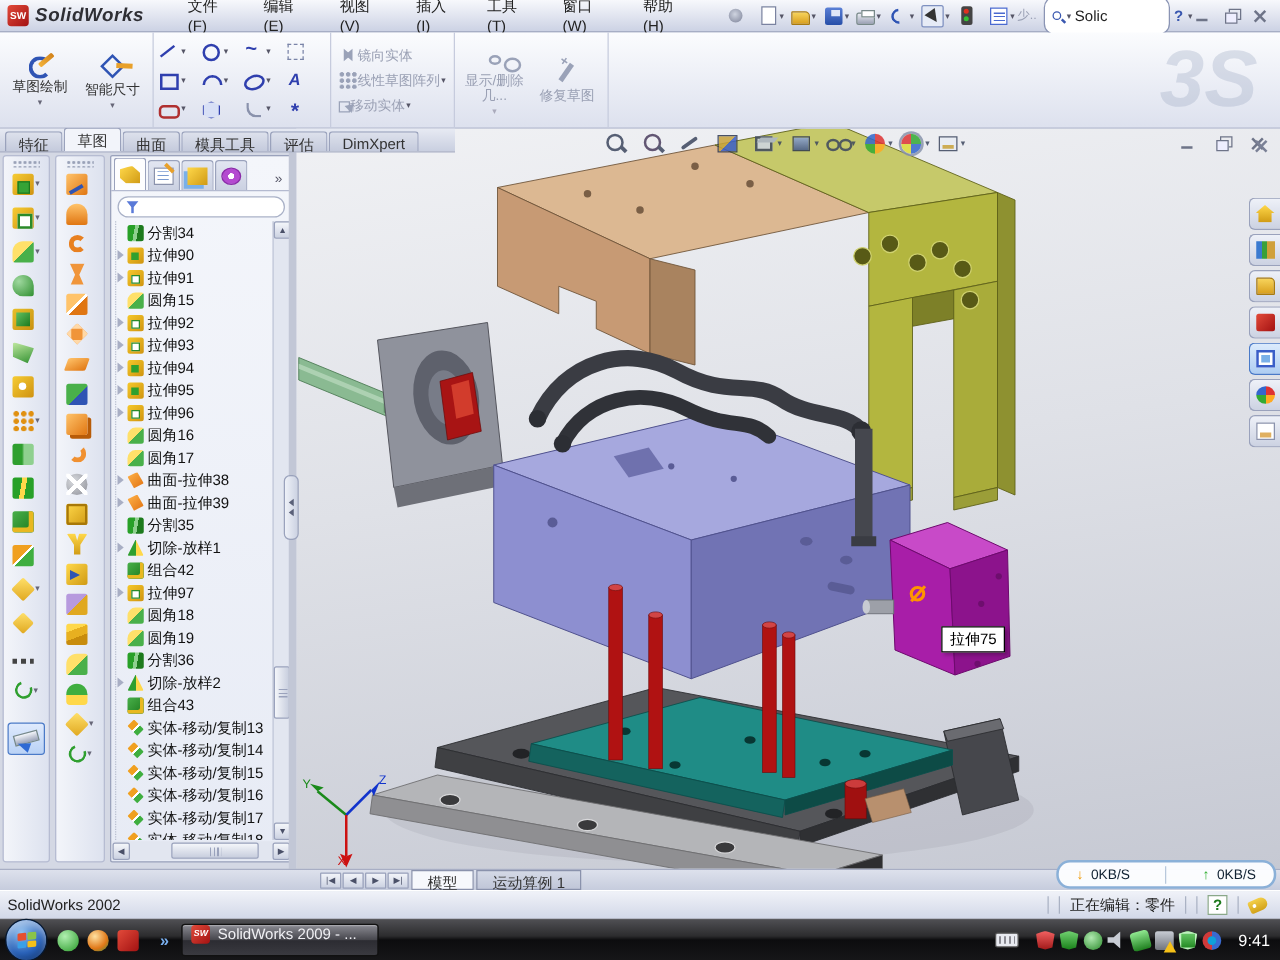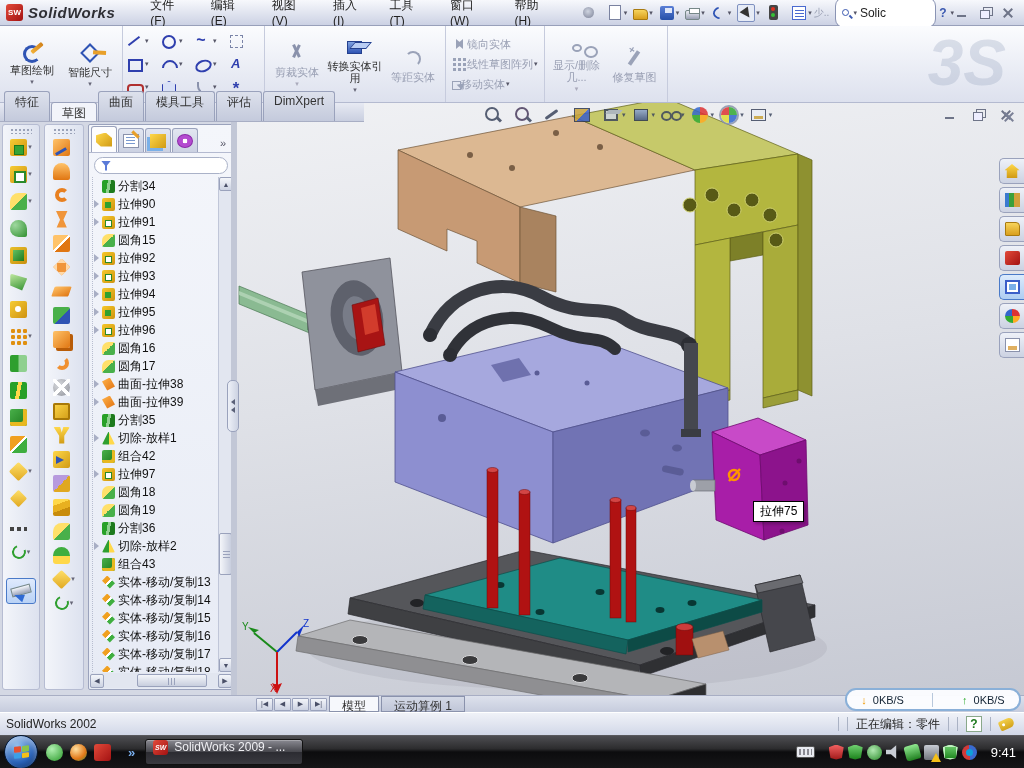--- a/index.html
+++ b/index.html
@@ -95,21 +95,21 @@
 .s-ellipse::after{content:"";position:absolute;left:1px;top:4px;width:13px;height:8px;border:2px solid #2f3fae;border-radius:50%;transform:rotate(-20deg)}
 .s-text::after{content:"A";position:absolute;left:3px;top:0;color:#2f3fae;font-size:13px;font-weight:bold}
 .s-slot::after{content:"";position:absolute;left:1px;top:5px;width:13px;height:7px;border:2px solid #b03030;border-radius:4px}
 .s-poly::after{content:"";position:absolute;left:2px;top:2px;width:12px;height:12px;background:#d8e0f6;border:1.5px solid #2f3fae;border-radius:3px;clip-path:polygon(50% 0,100% 25%,100% 75%,50% 100%,0 75%,0 25%)}
 .s-fillet::after{content:"";position:absolute;left:3px;top:3px;width:10px;height:10px;border-left:2px solid #8a92ac;border-bottom:2px solid #8a92ac;border-bottom-left-radius:8px}
 .s-star::after{content:"*";position:absolute;left:4px;top:0;color:#2f3fae;font-size:17px;font-weight:bold}
 .watermark{position:absolute;right:18px;top:0;font-size:64px;font-weight:bold;font-style:italic;color:rgba(150,162,190,.30);line-height:74px}
 
 
 .cmtabs{left:0;top:103px;width:364px;height:19px;background:linear-gradient(#e7eaf3,#c9cfe0);display:flex;align-items:flex-end;padding-left:4px;border-bottom:1px solid #a8aec4;z-index:5}
-.cmtab{padding:2px 10px 1px;border:1px solid #9aa2bc;border-bottom:none;border-radius:3px 3px 0 0;background:linear-gradient(#dde1ec,#c4cadc);margin-right:1px;font-size:12px;color:#333;height:30px}
+.cmtab{padding:2px 10px 1px;border:1px solid #9aa2bc;border-bottom:none;border-radius:3px 3px 0 0;background:linear-gradient(#dde1ec,#c4cadc);margin-right:1px;font-size:12px;color:#333;height:16px}
 .cmtab.on{background:#f2f4fa;height:19px;font-weight:normal}
 
 
 .leftzone{left:0;top:122px;width:237px;height:573px;background:#d4d8e4;z-index:4}
 .ltcol{position:absolute;background:linear-gradient(90deg,#f3f5fa,#dde2ef);border:1px solid #b6bcd2;border-radius:3px;display:flex;flex-direction:column;align-items:center;padding-top:3px}
 .grip{width:22px;height:6px;background:radial-gradient(#9aa2b8 1px,transparent 1.4px);background-size:4px 4px;margin-bottom:4px}
 .ltlist{display:flex;flex-direction:column;align-items:center}
 .ltrow{display:flex;align-items:center;gap:1px;height:18px}
 .lticon{position:relative;width:17px;height:17px;border-radius:2px;display:inline-block}
 .ltdd{font-size:7px;color:#667}
@@ -453,38 +453,20 @@
         <span class="sgcell">
           <i class="sgi s-fillet"></i>
           <i class="stdd">▾</i>
         </span>
 
         <span class="sgcell">
           <i class="sgi s-star"></i>
           <i class="stdd" style="visibility: hidden;">▾</i>
         </span>
       </div>
-    <div class="rgroup">
-      <div class="rbtn off">
-        <i class="ric r-trim"></i>
-        <span class="rlabel">剪裁实体</span>
-        <span class="rdd">▾</span>
-      </div>
-      <div class="rbtn">
-        <i class="ric">
-            <i class="abs r-conv"></i>
-          </i>
-        <span class="rlabel">转换实体引用</span>
-        <span class="rdd">▾</span>
-      </div>
-      <div class="rbtn off">
-        <i class="ric r-off1"></i>
-        <span class="rlabel">等距实体</span>
-      </div>
-    </div>
     <div class="rgroup" style="flex-direction:column;align-items:flex-start;justify-content:center">
       <div class="rrow">
         <i class="rsm r-mirror"></i>
         <span class="rsmlabel">镜向实体</span>
       </div>
       <div class="rrow">
         <i class="rsm r-grid"></i>
         <span class="rsmlabel">线性草图阵列</span>
         <i class="stdd">▾</i>
       </div>

